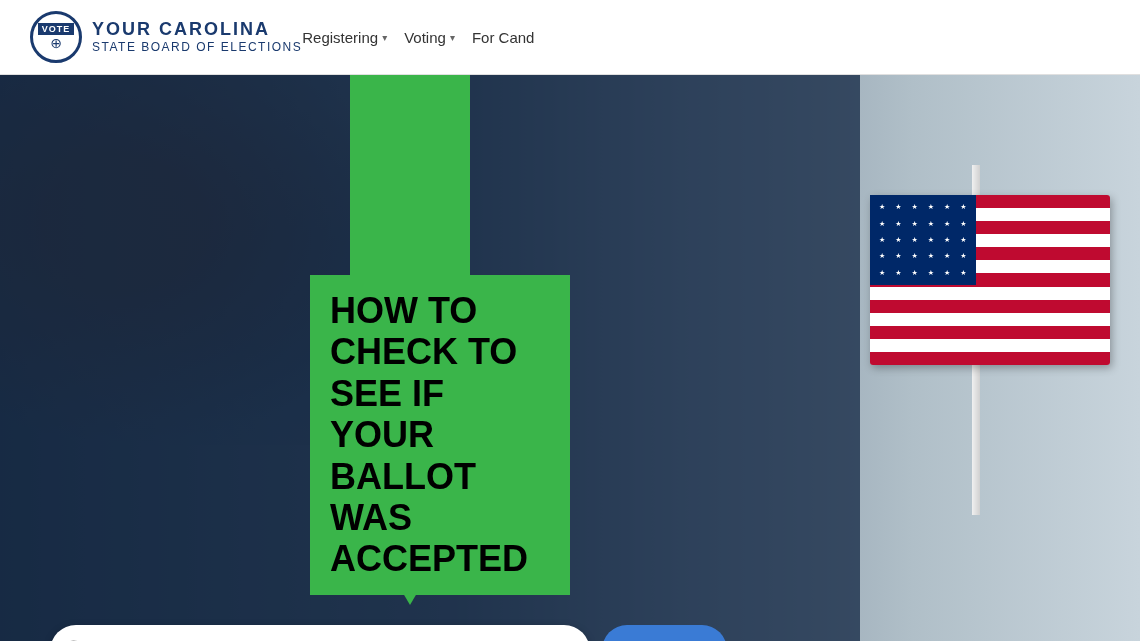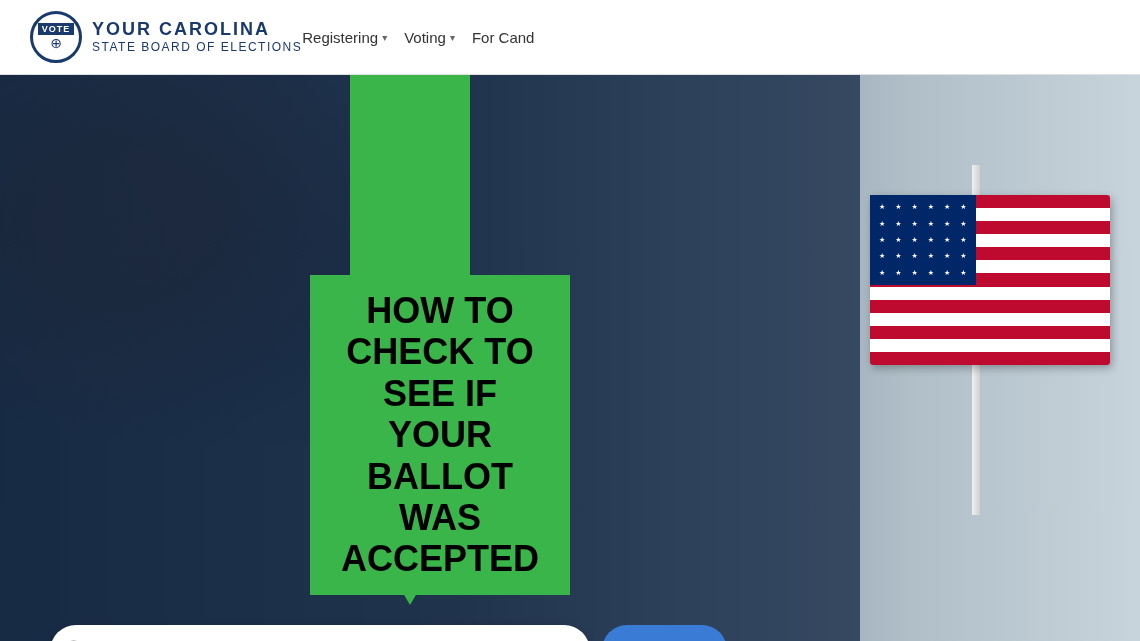--- a/index.html
+++ b/index.html
@@ -216,21 +216,21 @@
       font-size: 36px;
       font-weight: 900;
       color: #000;
       line-height: 1.15;
       text-transform: uppercase;
       background: #3ab54a;
       padding: 15px 20px;
       width: 260px;
       margin-top: 160px;
       margin-left: 260px;
-      text-align: center;
+      text-align: left;
     }
     .search-section {
       margin-top: 30px;
       display: flex;
       align-items: center;
     }
     .search-box {
       display: flex;
       align-items: center;
       background: #fff;

